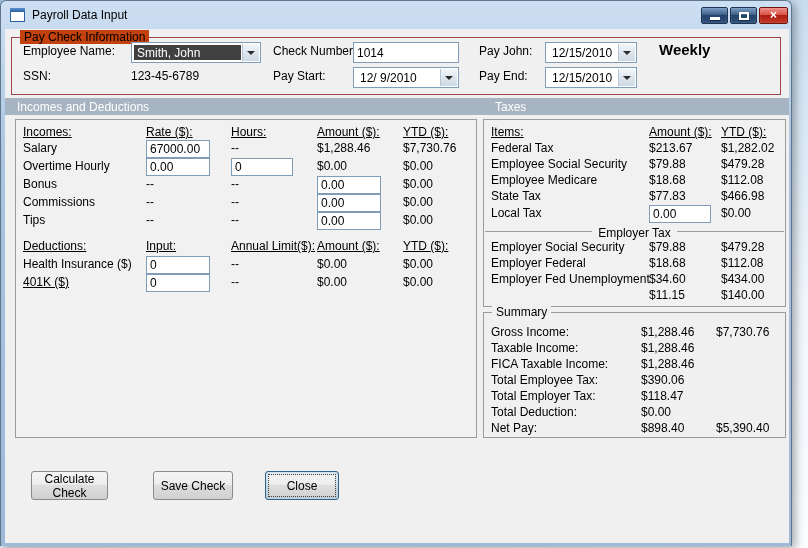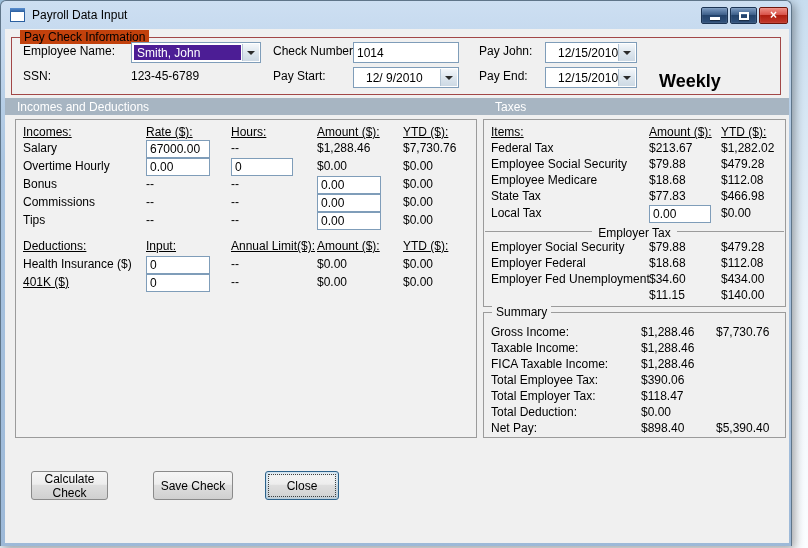--- a/index.html
+++ b/index.html
@@ -27,40 +27,40 @@
   }
   .capbtn.close-b {
     background:linear-gradient(#ee9086,#d9534a 45%,#b01e10 50%,#c23a2c);
     border-color:#6e150b; color:#fff; font-size:12px; font-weight:bold;
     text-align:center; line-height:15px;
   }
   .glyph-min { position:absolute; left:8px; bottom:3px; width:10px; height:3px; background:#fff; box-shadow:0 1px 1px rgba(0,0,0,.5); }
   .glyph-max { position:absolute; left:8px; top:4px; width:10px; height:8px; border:2px solid #fff; box-shadow:0 1px 1px rgba(0,0,0,.4); }
   .client { position:absolute; left:4px; top:28px; width:784px; height:514px; background:#f0f0f0; }
   .lbl, .cell { position:absolute; font-size:12px; color:#000; white-space:nowrap; line-height:13px; }
-  .bold { font-weight:bold; } .big { font-size:18px;margin-top:32px; }
+  .bold { font-weight:bold; } .big { font-size:15px; }
   .hdr { text-decoration:underline; }
   .u { text-decoration:underline; }
   .tb {
     position:absolute; height:18px; border:1px solid #7f9db9; background:#fff;
     font:12px "Liberation Sans", sans-serif; padding:0 3px; color:#000;
   }
   .groupbox { position:absolute; border:1px solid #9b9b9b; }
   .groupbox.red { border-color:#a24747; }
   .legend { position:absolute; left:8px; top:-8px; background:#c2410c; padding:0 4px; font-size:12px; white-space:nowrap; }
   .band { position:absolute; left:0; top:69px; width:784px; height:17px; background:#a7b5c2; }
   .band span { position:absolute; top:2px; font-size:12px; color:#fff; white-space:nowrap; }
   .panel { position:absolute; border:1px solid #9b9b9b; background:#f1f1f1; }
   .combo, .dtp { position:absolute; height:21px; border:1px solid #7f9db9; background:#fff; }
   .combo-sel {
     position:absolute; left:2px; top:2px; right:19px; bottom:2px;
-    background:#4c1d95; color:#fff; font-size:12px; padding:1px 0 0 3px;
+    background:#404040; color:#fff; font-size:12px; padding:1px 0 0 3px;
     white-space:nowrap; overflow:hidden;
   }
-  .dtp-text { position:absolute; left:12px; top:3px; font-size:12px; white-space:nowrap;text-align:right; }
+  .dtp-text { position:absolute; left:6px; top:3px; font-size:12px; white-space:nowrap;text-align:right; }
   .drop {
     position:absolute; right:1px; top:1px; bottom:1px; width:17px;
     background:linear-gradient(#f4f7fa,#dde6ee 50%,#cdd9e4);
     border-left:1px solid #b3c4d4; cursor:default;
   }
   .drop::after {
     content:""; position:absolute; left:4px; top:7px;
     border-left:4px solid transparent; border-right:4px solid transparent;
     border-top:4px solid #2b2b2b;
   }

